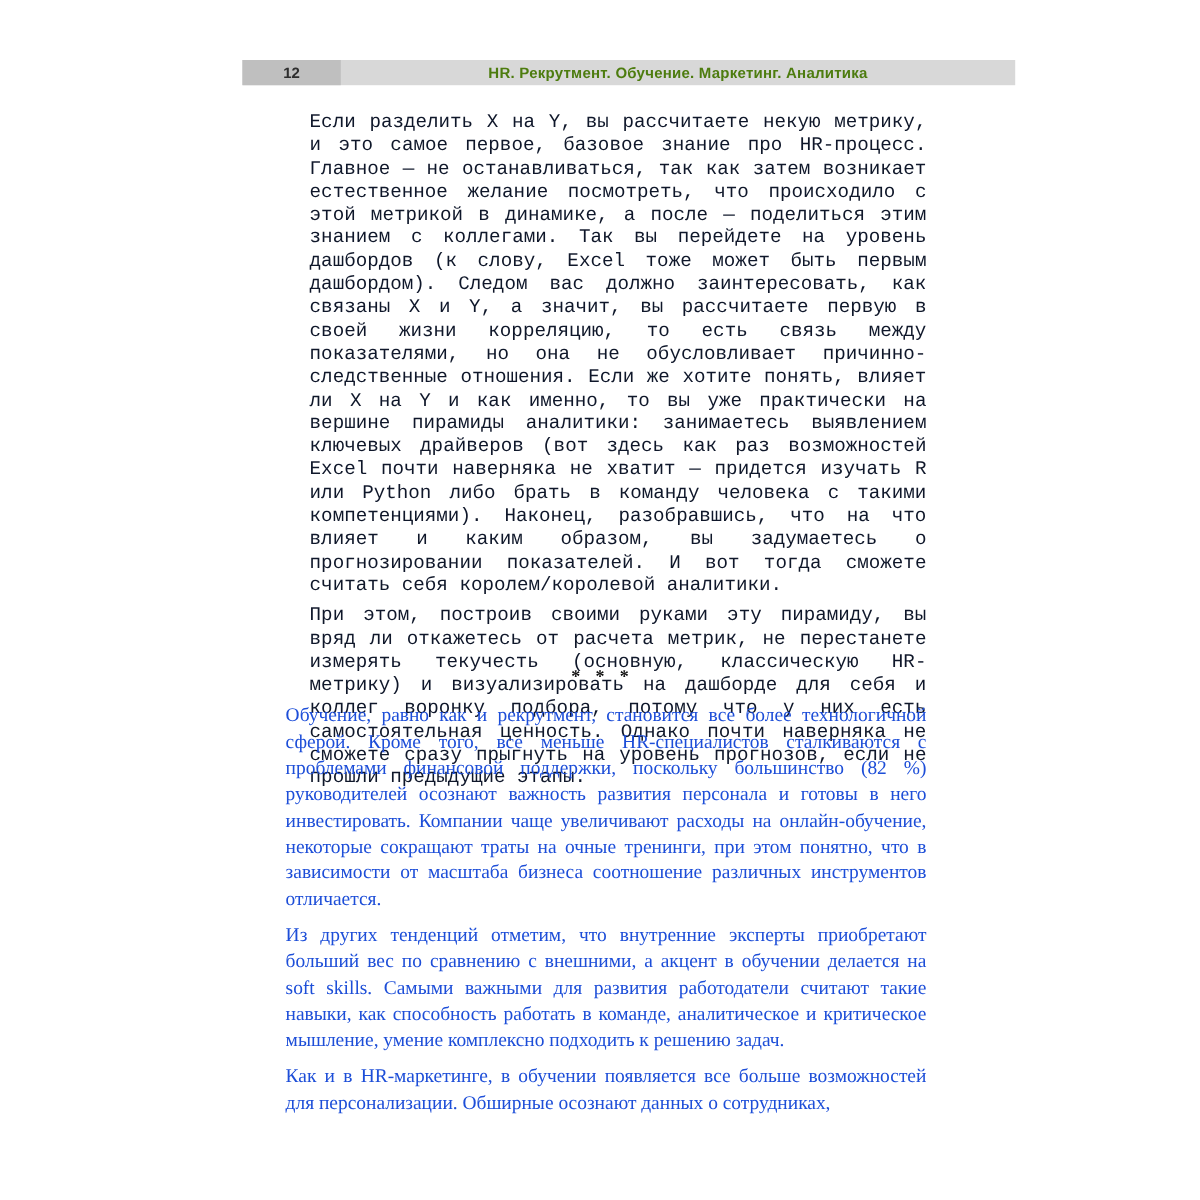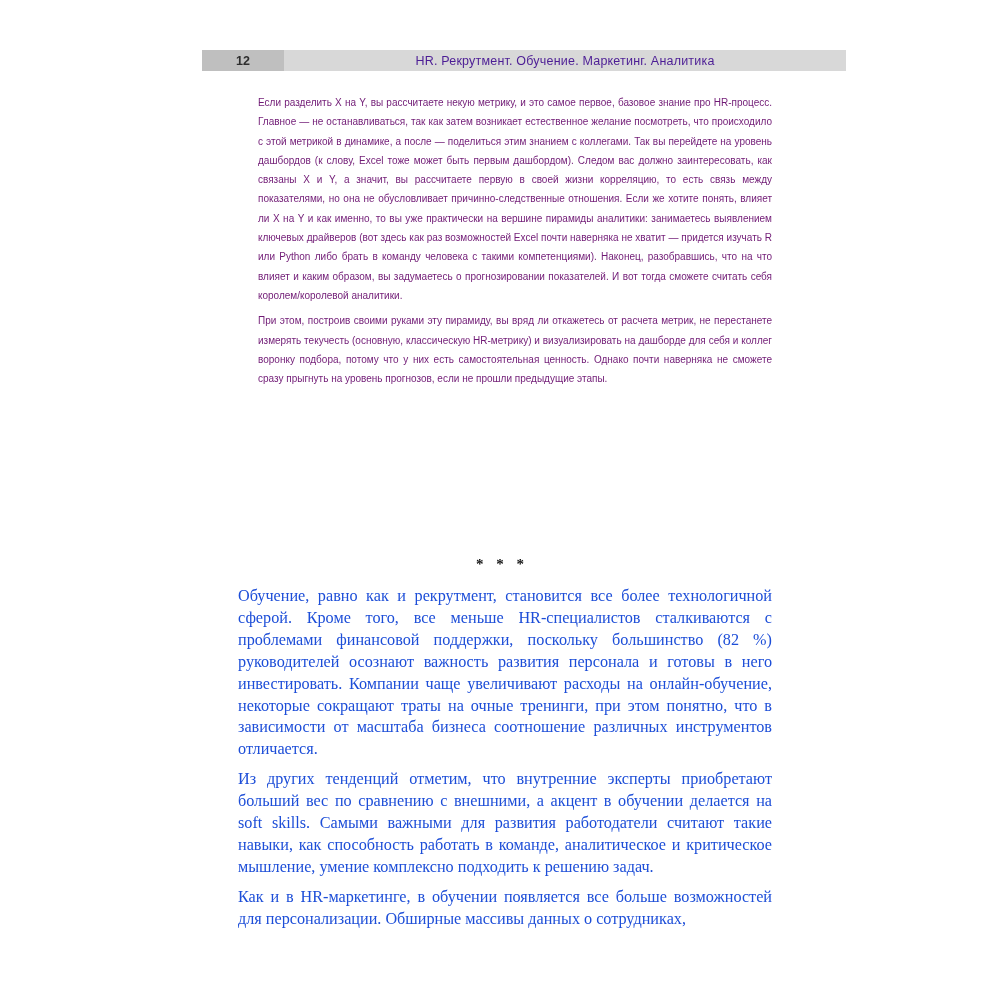--- a/index.html
+++ b/index.html
@@ -36,35 +36,35 @@
     font-size: 12.5px;
     font-weight: bold;
     color: #2e2e2e;
   }
   .running-title {
     flex: 1;
     display: flex;
     align-items: center;
     justify-content: center;
     font-size: 12.5px;
-    font-weight: normal;
-    color: #4c1d95;
+    font-weight: bold;
+    color: #4d7c0f;
     letter-spacing: 0.2px;
   }
   
   .quote-block {
     position: absolute;
     top: 93px;
     left: 258px;
     width: 514px;
-    font-family: Liberation Sans, sans-serif;
-    font-size: 10px;
+    font-family: Liberation Mono, monospace;
+    font-size: 16px;
     font-weight: 500;
     line-height: 19.3px;
-    color: #701a75;
+    color: #0f172a;
     text-align: justify;
   }
   .quote-block p {
     margin: 0 0 6px 0;
   }
   
   .separator {
     position: absolute;
     top: 556px;
     left: 178px;
@@ -105,16 +105,16 @@
   <div class="quote-block">
     <p>Если разделить X на Y, вы рассчитаете некую метрику, и это самое первое, базовое знание про HR-процесс. Главное — не останавливаться, так как затем возникает естественное желание посмотреть, что происходило с этой метрикой в динамике, а после — поделиться этим знанием с коллегами. Так вы перейдете на уровень дашбордов (к слову, Excel тоже может быть первым дашбордом). Следом вас должно заинтересовать, как связаны X и Y, а значит, вы рассчитаете первую в своей жизни корреляцию, то есть связь между показателями, но она не обусловливает причинно-следственные отношения. Если же хотите понять, влияет ли X на Y и как именно, то вы уже практически на вершине пирамиды аналитики: занимаетесь выявлением ключевых драйверов (вот здесь как раз возможностей Excel почти наверняка не хватит — придется изучать R или Python либо брать в команду человека с такими компетенциями). Наконец, разобравшись, что на что влияет и каким образом, вы задумаетесь о прогнозировании показателей. И вот тогда сможете считать себя королем/королевой аналитики.</p>
     <p>При этом, построив своими руками эту пирамиду, вы вряд ли откажетесь от расчета метрик, не перестанете измерять текучесть (основную, классическую HR-метрику) и визуализировать на дашборде для себя и коллег воронку подбора, потому что у них есть самостоятельная ценность. Однако почти наверняка не сможете сразу прыгнуть на уровень прогнозов, если не прошли предыдущие этапы.</p>
   </div>
 
   <div class="separator">* * *</div>
 
   <div class="main-block">
     <p>Обучение, равно как и рекрутмент, становится все более технологичной сферой. Кроме того, все меньше HR-специалистов сталкиваются с проблемами финансовой поддержки, поскольку большинство (82 %) руководителей осознают важность развития персонала и готовы в него инвестировать. Компании чаще увеличивают расходы на онлайн-обучение, некоторые сокращают траты на очные тренинги, при этом понятно, что в зависимости от масштаба бизнеса соотношение различных инструментов отличается.</p>
     <p>Из других тенденций отметим, что внутренние эксперты приобретают больший вес по сравнению с внешними, а акцент в обучении делается на soft skills. Самыми важными для развития работодатели считают такие навыки, как способность работать в команде, аналитическое и критическое мышление, умение комплексно подходить к решению задач.</p>
-    <p>Как и в HR-маркетинге, в обучении появляется все больше возможностей для персонализации. Обширные массивы данных о сотрудниках,</p>
+    <p>Как и в HR-маркетинге, в обучении появляется все больше возможностей для персонализации. Обширные осознают данных о сотрудниках,</p>
   </div>
 
 </div>
 
 </body></html>

